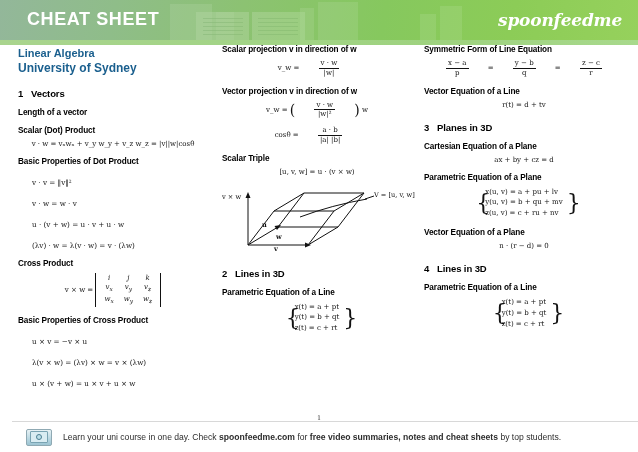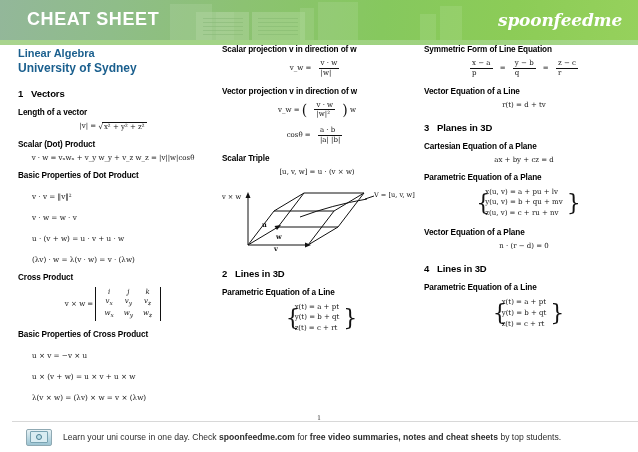--- a/index.html
+++ b/index.html
@@ -135,22 +135,22 @@
     margin: 12px 0 6px 14px;
     font-family: "DejaVu Serif", serif;
     font-size: 7.2px;
     color: #111;
   }
 
   
   .frac {
     display: inline-block;
     vertical-align: middle;
-    text-align: left;
-    margin: 0 5px;
+    text-align: center;
+    margin: 0 17px;
   }
   .frac .num-part {
     display: block;
     padding: 0 2px 0px 2px;
     border-bottom: .9px solid #111;
     line-height: 1.25;
   }
   .frac .den-part {
     display: block;
     padding: 0px 2px 0 2px;
@@ -322,25 +322,20 @@
 
   <div class="col col-left">
     <div class="course-name">Linear Algebra</div>
     <div class="course-uni">University of Sydney</div>
 
     <div class="sec-head">
       <span class="num">1</span><span>Vectors</span>
     </div>
 
     <div class="sub-head">Length of a vector</div>
-    <div class="eq">
-      <span>|v|</span>
-      <span>=</span>
-      <span class="sqrt">√<span class="radicand">x² + y² + z²</span></span>
-    </div>
 
     <div class="sub-head">Scalar (Dot) Product</div>
     <div class="eq">v · w = vₓwₓ + v_y w_y + v_z w_z = |v||w|cosθ</div>
 
     <div class="sub-head">Basic Properties of Dot Product</div>
     <div class="eq-left">v · v = ‖v‖²</div>
     <div class="eq-left">v · w = w · v</div>
     <div class="eq-left">u · (v + w) = u · v + u · w</div>
     <div class="eq-left">(λv) · w = λ(v · w) = v · (λw)</div>
 
@@ -365,22 +360,22 @@
             <td><span>w</span><sub>y</sub></td>
             <td><span>w</span><sub>z</sub></td>
           </tr>
         </tbody>
           </table>
       </span>
     </div>
 
     <div class="sub-head">Basic Properties of Cross Product</div>
     <div class="eq-left">u × v = −v × u</div>
+    <div class="eq-left">λ(v × w) = (λv) × w = v × (λw)</div>
     <div class="eq-left">u × (v + w) = u × v + u × w</div>
-    <div class="eq-left">λ(v × w) = (λv) × w = v × (λw)</div>
   </div>
 
   <div class="col col-mid">
     <div class="sub-head">Scalar projection v in direction of w</div>
     <div class="eq">
       <span>v_w</span> =
       <span class="frac">
         <span class="num-part">v · w</span>
         <span class="den-part">|w|</span>
       </span>

